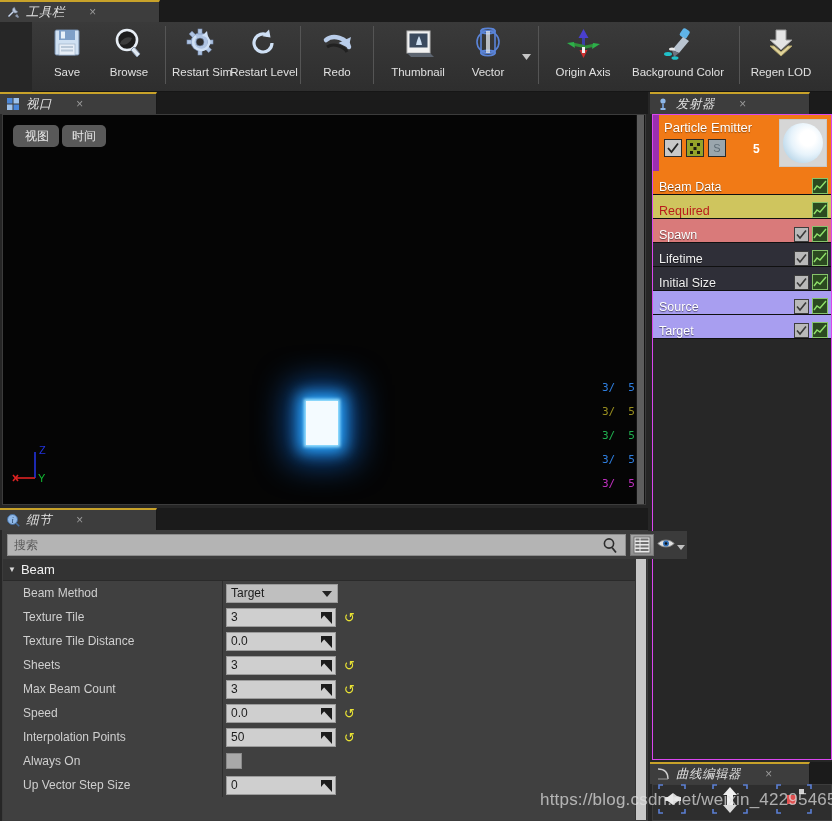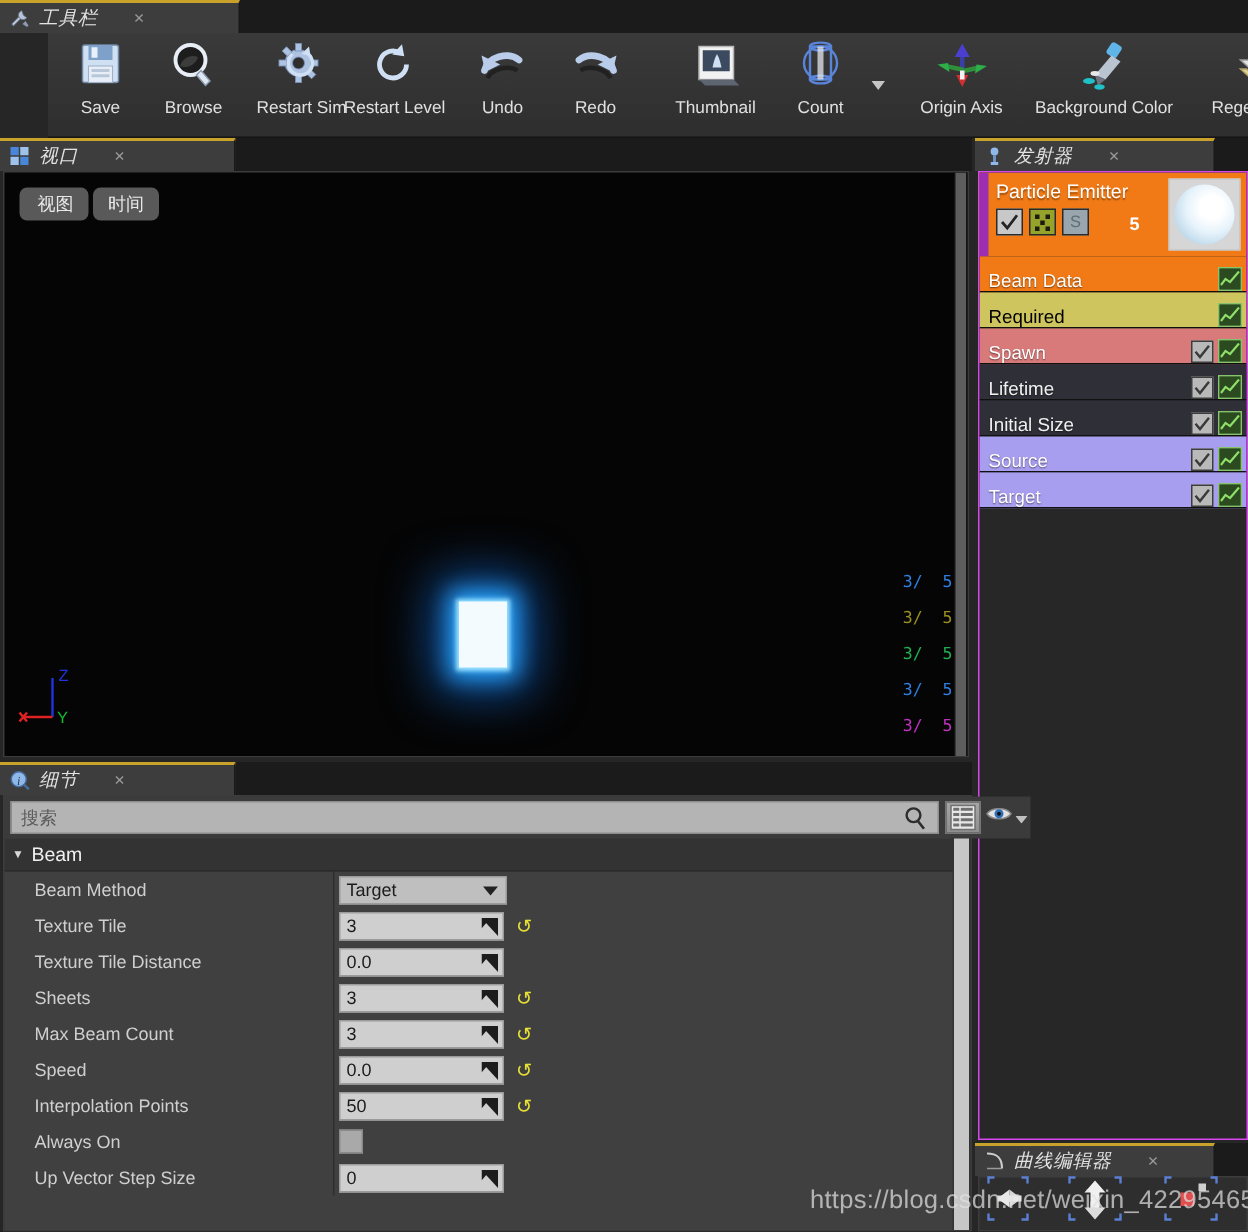--- a/index.html
+++ b/index.html
@@ -267,30 +267,20 @@
         <span class="tb-label">Restart Level</span>
       </div>
     </div>
 
     <div class="tb-sep"></div>
 
     <div class="tb-group">
       <div class="tb-btn">
         <span class="tb-ico">
           <svg width="38" height="34" viewBox="0 0 38 34">
-            <path d="M7 20c2-9 16-13 23-7" fill="none" stroke="#b9cdea" stroke-width="4.5" stroke-linecap="round"></path>
-            <path d="M5 10l2.5 11 10-5z" fill="#b9cdea"></path>
-            <path d="M9 25c3-6 14-9 20-5" fill="none" stroke="#111" stroke-width="3" opacity=".55"></path>
-          </svg>
-        </span>
-        <span class="tb-label">Undo</span>
-      </div>
-      <div class="tb-btn">
-        <span class="tb-ico">
-          <svg width="38" height="34" viewBox="0 0 38 34">
             <path d="M31 20c-2-9-16-13-23-7" fill="none" stroke="#b9cdea" stroke-width="4.5" stroke-linecap="round"></path>
             <path d="M33 10l-2.5 11-10-5z" fill="#b9cdea"></path>
             <path d="M29 25c-3-6-14-9-20-5" fill="none" stroke="#111" stroke-width="3" opacity=".55"></path>
           </svg>
         </span>
         <span class="tb-label">Redo</span>
       </div>
     </div>
 
     <div class="tb-sep"></div>
@@ -310,21 +300,21 @@
       <div class="tb-btn">
         <span class="tb-ico">
           <svg width="38" height="34" viewBox="0 0 38 34">
             <ellipse cx="19" cy="15" rx="11" ry="11" fill="none" stroke="#5a84d8" stroke-width="1.6"></ellipse>
             <rect x="12" y="4" width="14" height="22" fill="none" stroke="#5a84d8" stroke-width="1.6"></rect>
             <ellipse cx="19" cy="4" rx="7" ry="2.6" fill="none" stroke="#5a84d8" stroke-width="1.6"></ellipse>
             <ellipse cx="19" cy="26" rx="7" ry="2.6" fill="none" stroke="#5a84d8" stroke-width="1.6"></ellipse>
             <rect x="17" y="4" width="4" height="22" fill="#e4e9f2" opacity=".75"></rect>
           </svg>
         </span>
-        <span class="tb-label">Count</span>
+        <span class="tb-label">Vector</span>
       </div>
       <div class="tb-caret">
         <svg width="9" height="6" viewBox="0 0 9 6">
             <path d="M0 0h9L4.5 6z" fill="#c6c6c6"></path>
           </svg>
       </div>
     </div>
 
     <div class="tb-sep"></div>
 
@@ -470,21 +460,21 @@
         <div class="em-mod" style="background:#f17a16;color:#ffffff;">
           <span class="em-mod-label">Beam Data</span>
           <span class="em-curve">
             <svg width="14" height="14" viewBox="0 0 14 14">
                 <rect width="14" height="14" fill="#2b4a20"></rect>
                 <path d="M1 11l3-4 3 2 6-7" stroke="#8fe06a" stroke-width="1.4" fill="none"></path>
               </svg>
           </span>
         </div>
 
-        <div class="em-mod" style="background:#cfc55e;color:#000000;">
+        <div class="em-mod" style="background:#cfc55e;color:#b91c1c;">
           <span class="em-mod-label" style="text-shadow:none;">Required</span>
           <span class="em-curve">
             <svg width="14" height="14" viewBox="0 0 14 14">
                 <rect width="14" height="14" fill="#2b4a20"></rect>
                 <path d="M1 11l3-4 3 2 6-7" stroke="#8fe06a" stroke-width="1.4" fill="none"></path>
               </svg>
           </span>
         </div>
 
         <div class="em-mod" style="background:#d97a7a;color:#ffffff;">

